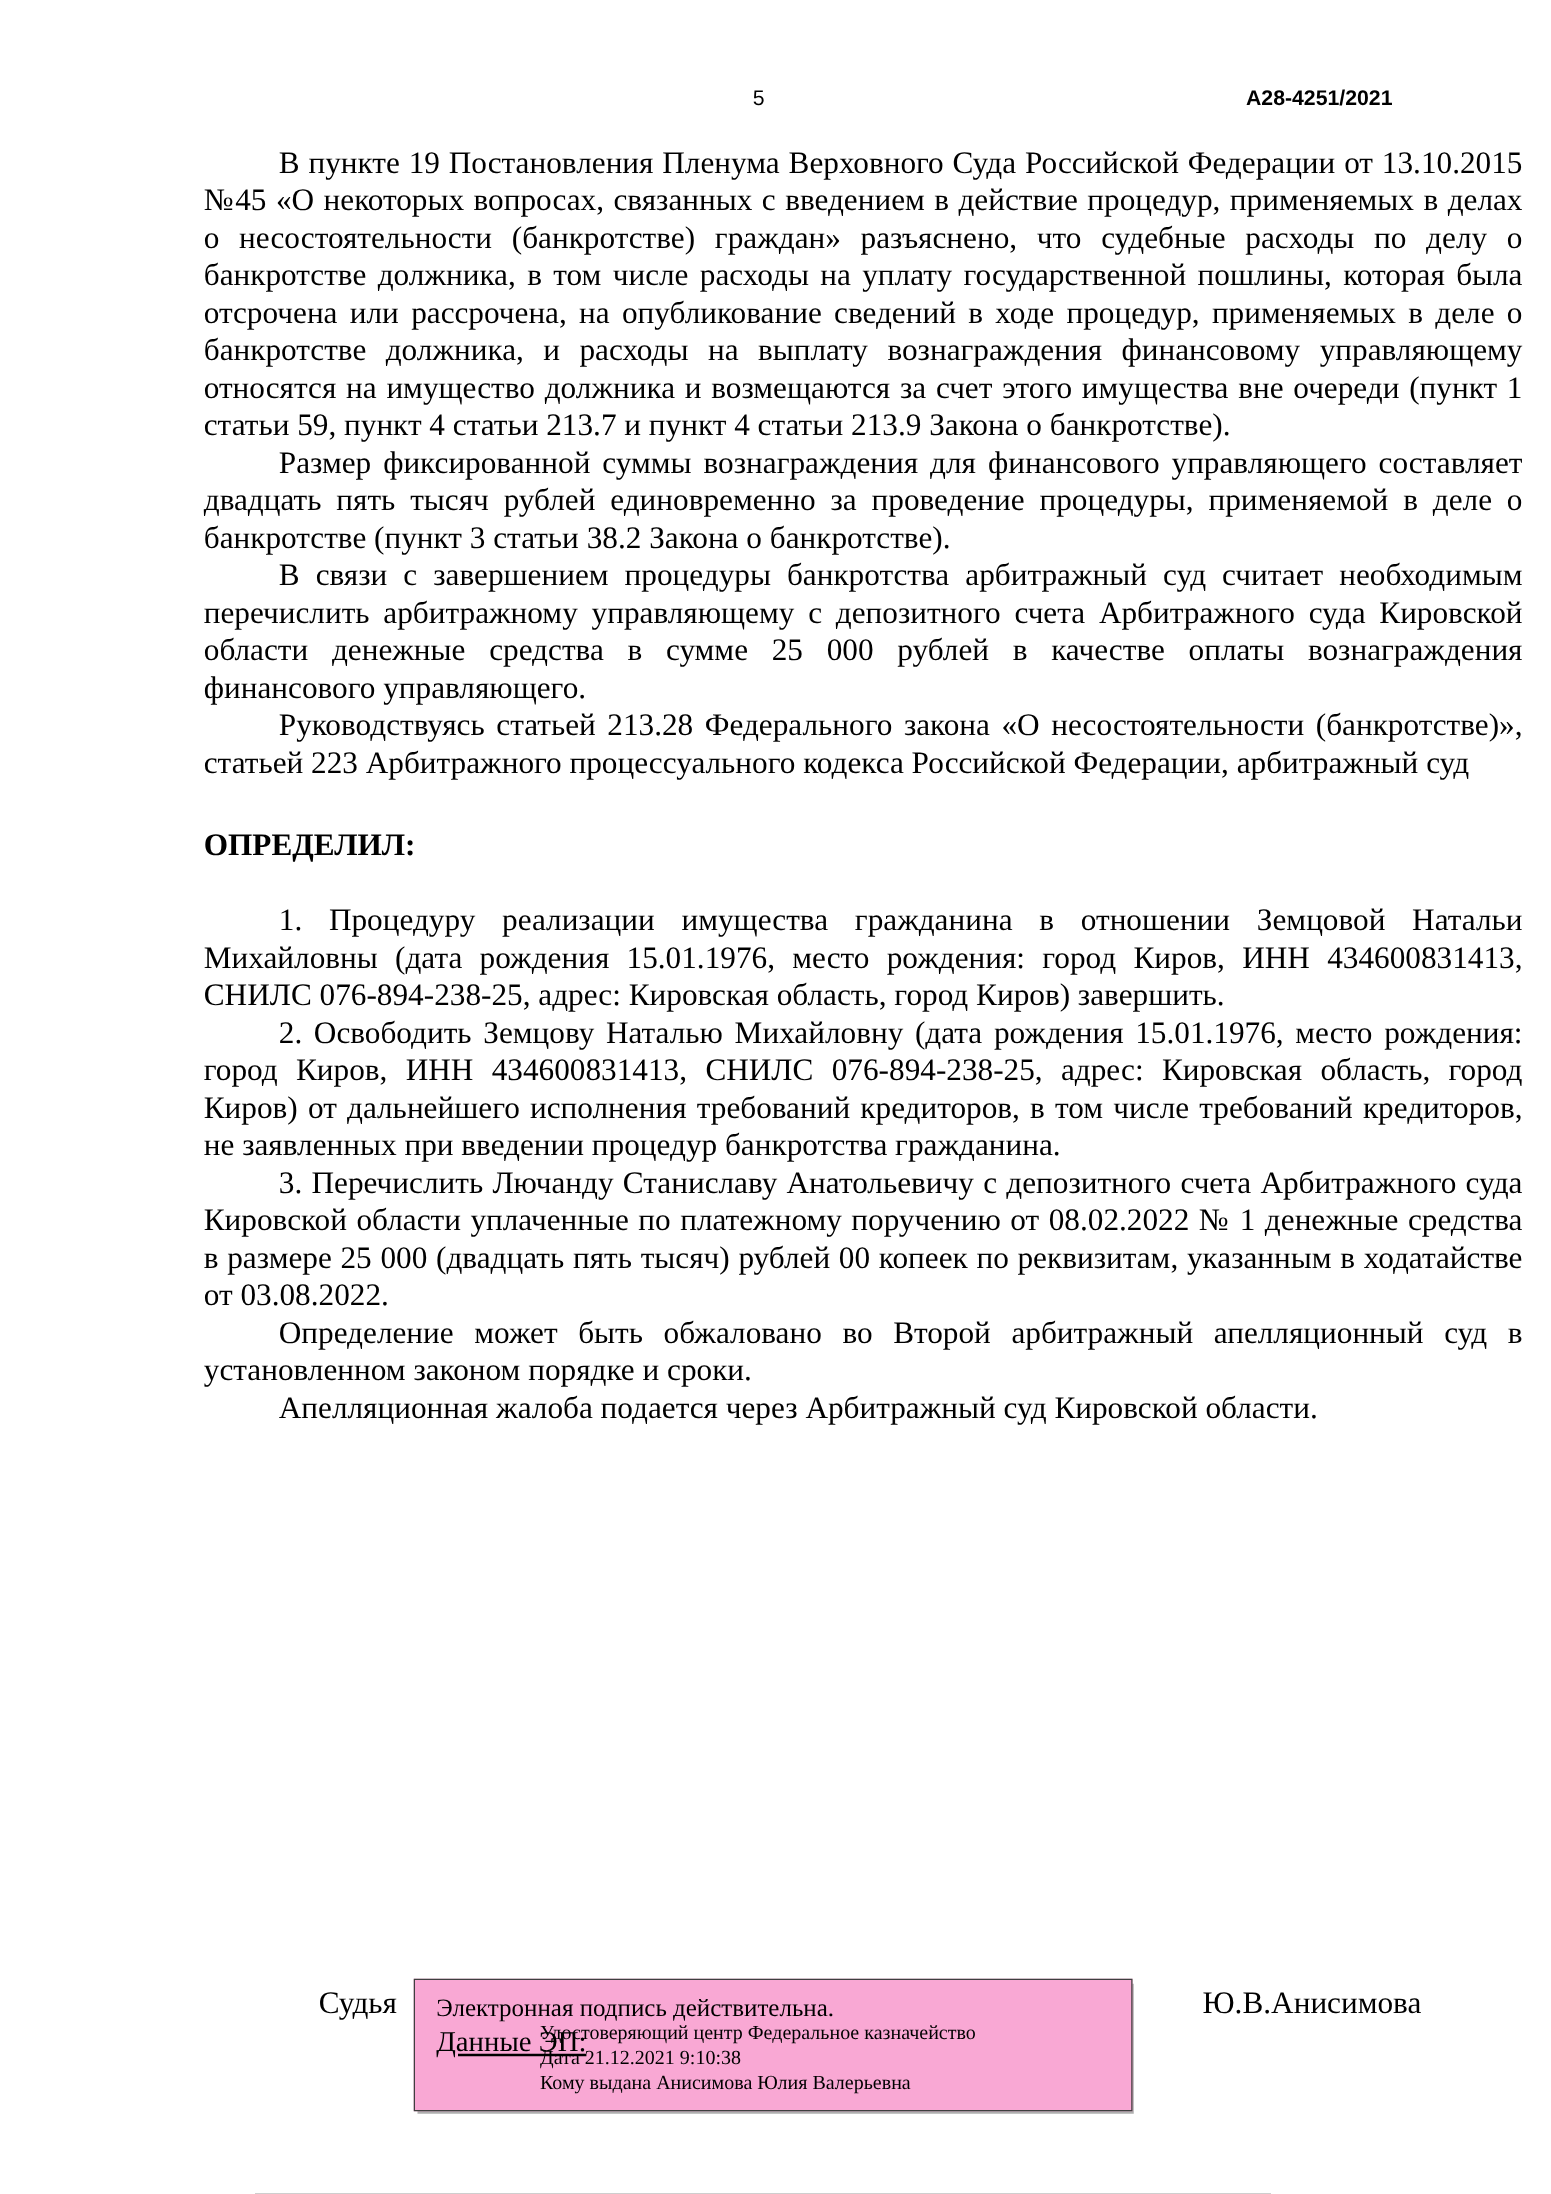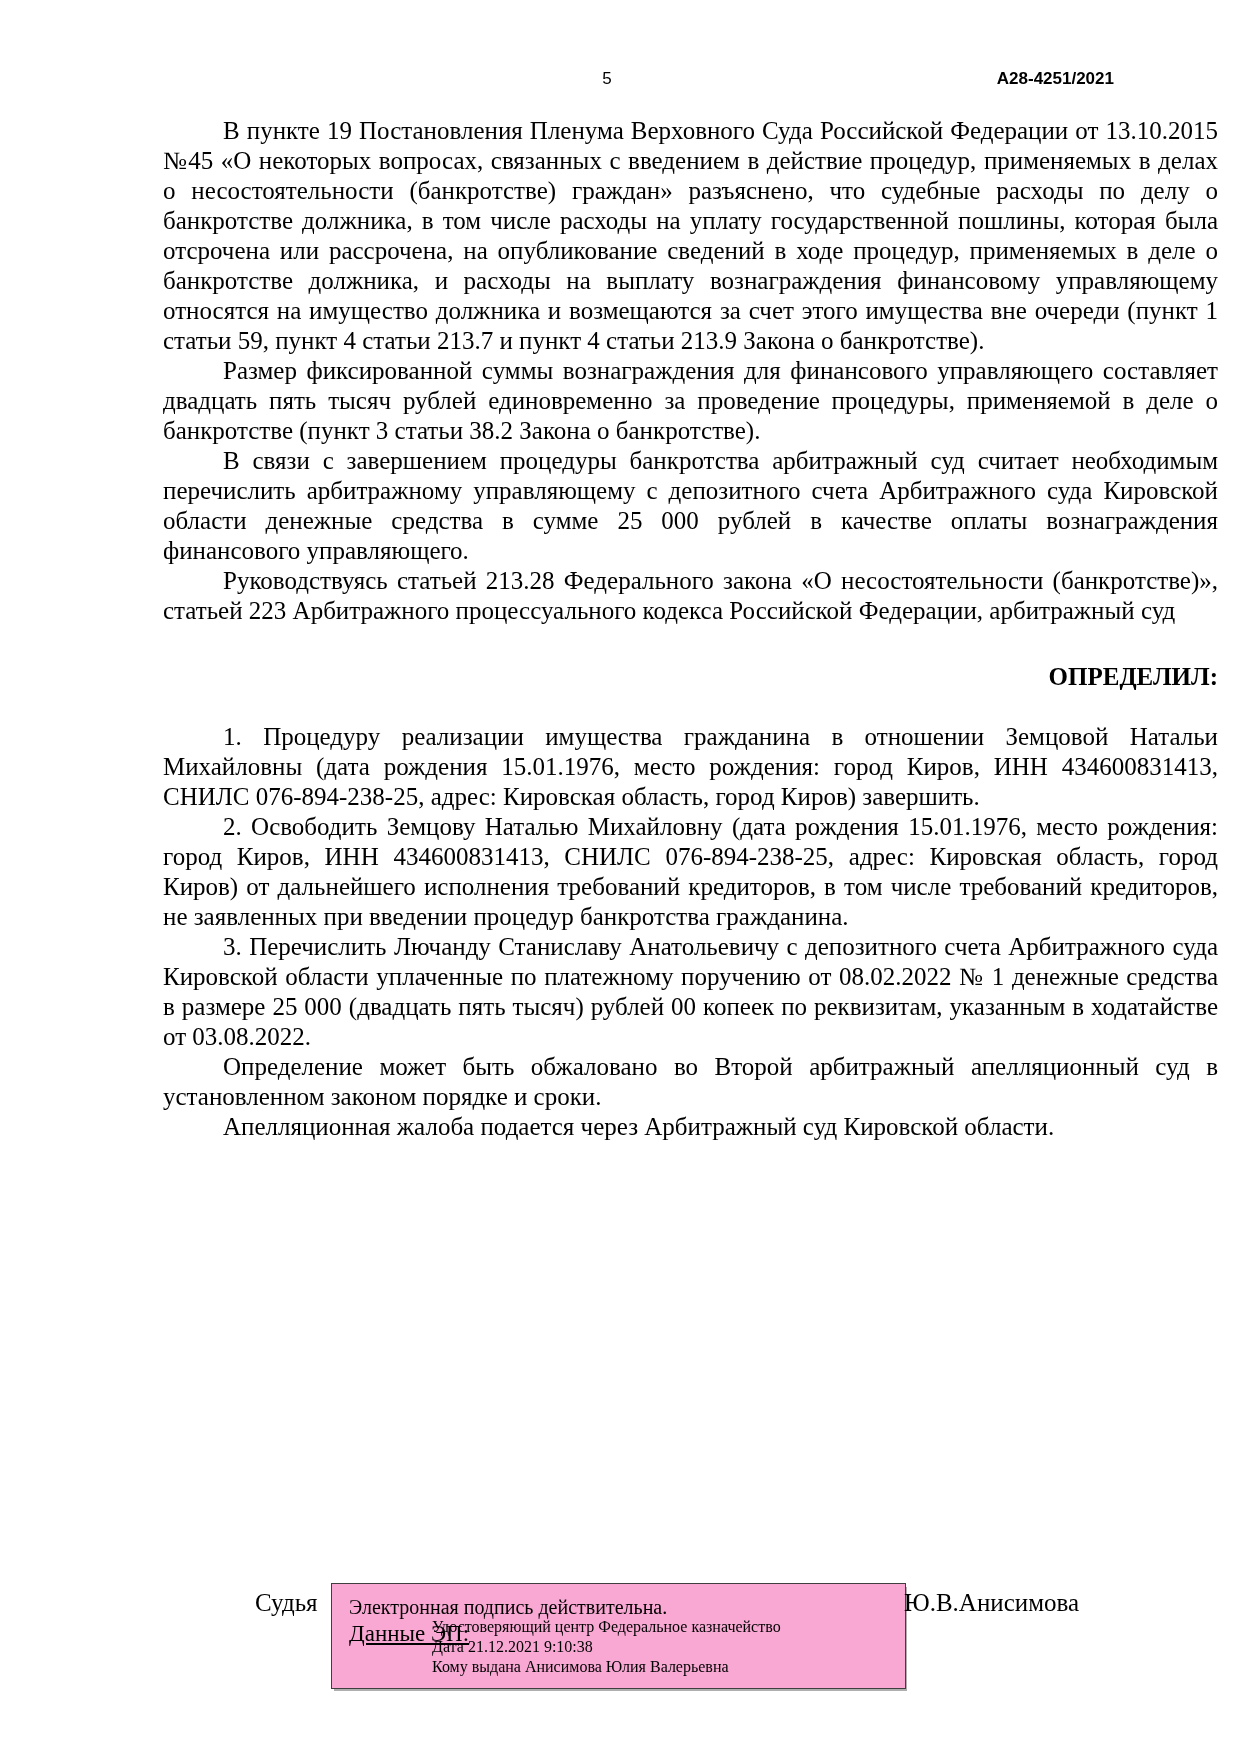--- a/index.html
+++ b/index.html
@@ -26,31 +26,31 @@
   }
   
   .content{
     position:absolute;left:163px;top:116px;width:1055px;
     font-size:25px;line-height:30px;
     text-align:justify;
   }
   .content p{margin:0;text-indent:60px;}
   .ruling-heading{
     text-indent:0 !important;
-    text-align:right;
+    text-align:left;
     font-weight:bold;
     margin:36px 0 30px 0 !important;
   }
   
   .judge-label{
     position:absolute;left:255px;top:1590px;
     font-size:25px;line-height:1;
   }
   .judge-name{
-    position:absolute;left:904px;top:1590px;
+    position:absolute;left:962px;top:1590px;
     font-size:25px;line-height:1;
   }
   .stamp{
     position:absolute;left:331px;top:1583px;
     width:575px;height:106px;
     border:1.5px solid #3f3f3f;
     background:#f9a8d4;
     box-shadow:2px 3px 0 -1px rgba(110,110,110,0.55);
     box-sizing:border-box;
   }

